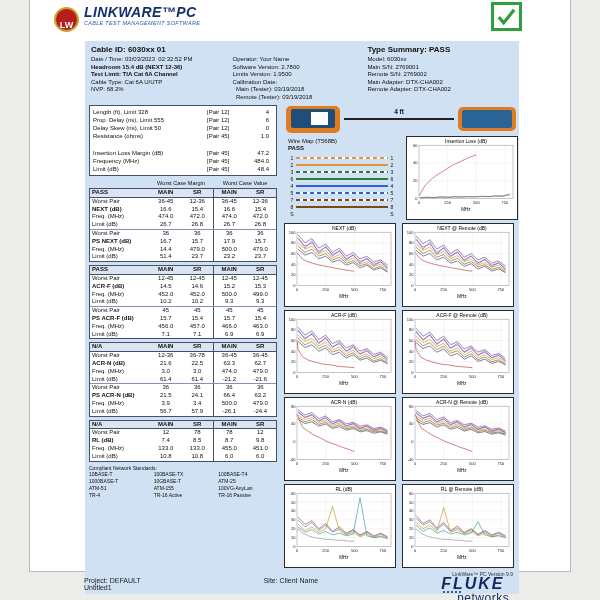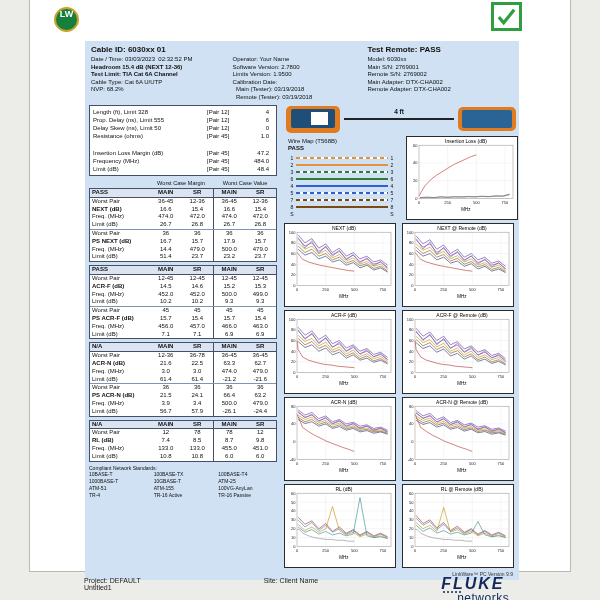--- a/index.html
+++ b/index.html
@@ -1,26 +1,26 @@
 <!DOCTYPE html>
 <html><head>
 <meta charset="utf-8">
 <style>
   html,body{margin:0;padding:0;}
   body{width:600px;height:600px;background:#ecece9;font-family:"Liberation Sans",sans-serif;position:relative;color:#111;}
   .page{position:absolute;left:29px;top:0;width:542px;height:572px;background:#fff;border:1px solid #b8b8b8;border-top:none;box-sizing:border-box;}
   
   .logo-row{position:relative;height:36px;padding:5px 0 0 24px;display:flex;align-items:flex-start;}
-  .lw-badge{width:21px;height:21px;border-radius:50%;background:#15803d;border:2px solid #c9a227;color:#fff;font-size:9px;font-weight:bold;display:flex;align-items:flex-start;justify-content:center;margin-top:2px;flex:none;}
+  .lw-badge{width:21px;height:21px;border-radius:50%;background:#b91c1c;border:2px solid #c9a227;color:#fff;font-size:9px;font-weight:bold;display:flex;align-items:flex-end;justify-content:center;margin-top:2px;flex:none;}
   .lw-text{margin-left:5px;}
   .lw-title{font-size:14px;font-weight:bold;font-style:italic;color:#14306e;letter-spacing:.4px;line-height:15px;}
   .lw-sub{font-size:5.5px;color:#2a5caa;font-style:italic;letter-spacing:.3px;}
   .pass-check{position:absolute;left:461px;top:2px;width:31px;height:29px;border:3px solid #2f9e3f;background:#fff;box-sizing:border-box;}
   
-  .blue{margin:0 51px 0 55px;background:#cfe1f2;padding:3px 4px 2px;box-sizing:border-box;}
+  .blue{margin:0 51px 0 55px;background:#cfe1f2;padding:3px 4px 16px;box-sizing:border-box;}
   .info-head{display:grid;grid-template-columns:1.05fr 1fr 1.08fr;font-size:8px;font-weight:bold;padding:1px 2px 2px;}
   .info-cols{display:grid;grid-template-columns:1.05fr 1fr 1.08fr;font-size:6px;line-height:7.5px;padding:0 2px 4px;}
   .iline{white-space:pre;}
   .iline.b{font-weight:bold;}
   
   .main{display:flex;gap:7px;}
   .left{width:188px;flex:none;}
   .sumbox{background:#fff;border:1px solid #44506a;padding:2px 3px;font-size:6px;line-height:8px;margin-bottom:3px;}
   .sumrow{display:grid;grid-template-columns:1fr 36px 30px;}
   .sumrow .p{text-align:left;}
@@ -69,32 +69,36 @@
 </style>
 </head>
 <body>
 
 <div class="page">
 
   <div class="logo-row">
     <div class="lw-badge">
         <span>LW</span>
       </div>
+    <div class="lw-text">
+      <div class="lw-title">LINKWARE™PC</div>
+      <div class="lw-sub">CABLE TEST MANAGEMENT SOFTWARE</div>
+    </div>
     <div class="pass-check">
       <svg viewBox="0 0 31 29">
           <polyline points="6,15 12,22 25,6" fill="none" stroke="#2f9e3f" stroke-width="4"></polyline>
         </svg>
     </div>
   </div>
 
   <div class="blue">
     <div class="info-head">
       <div>Cable ID: 6030xx  01</div>
       <div></div>
-      <div>Test Remote: PASS</div>
+      <div>Type Summary: PASS</div>
     </div>
     <div class="info-cols">
       <div id="info-col1">
           <div class="iline">Date / Time: 03/03/2023  02:32:52 PM</div>
           <div class="iline b">Headroom 15.4 dB (NEXT 12-36)</div>
           <div class="iline b">Test Limit: TIA Cat 6A Channel</div>
           <div class="iline">Cable Type: Cat 6A U/UTP</div>
           <div class="iline">NVP: 68.2%</div>
         </div>
       <div id="info-col2">

